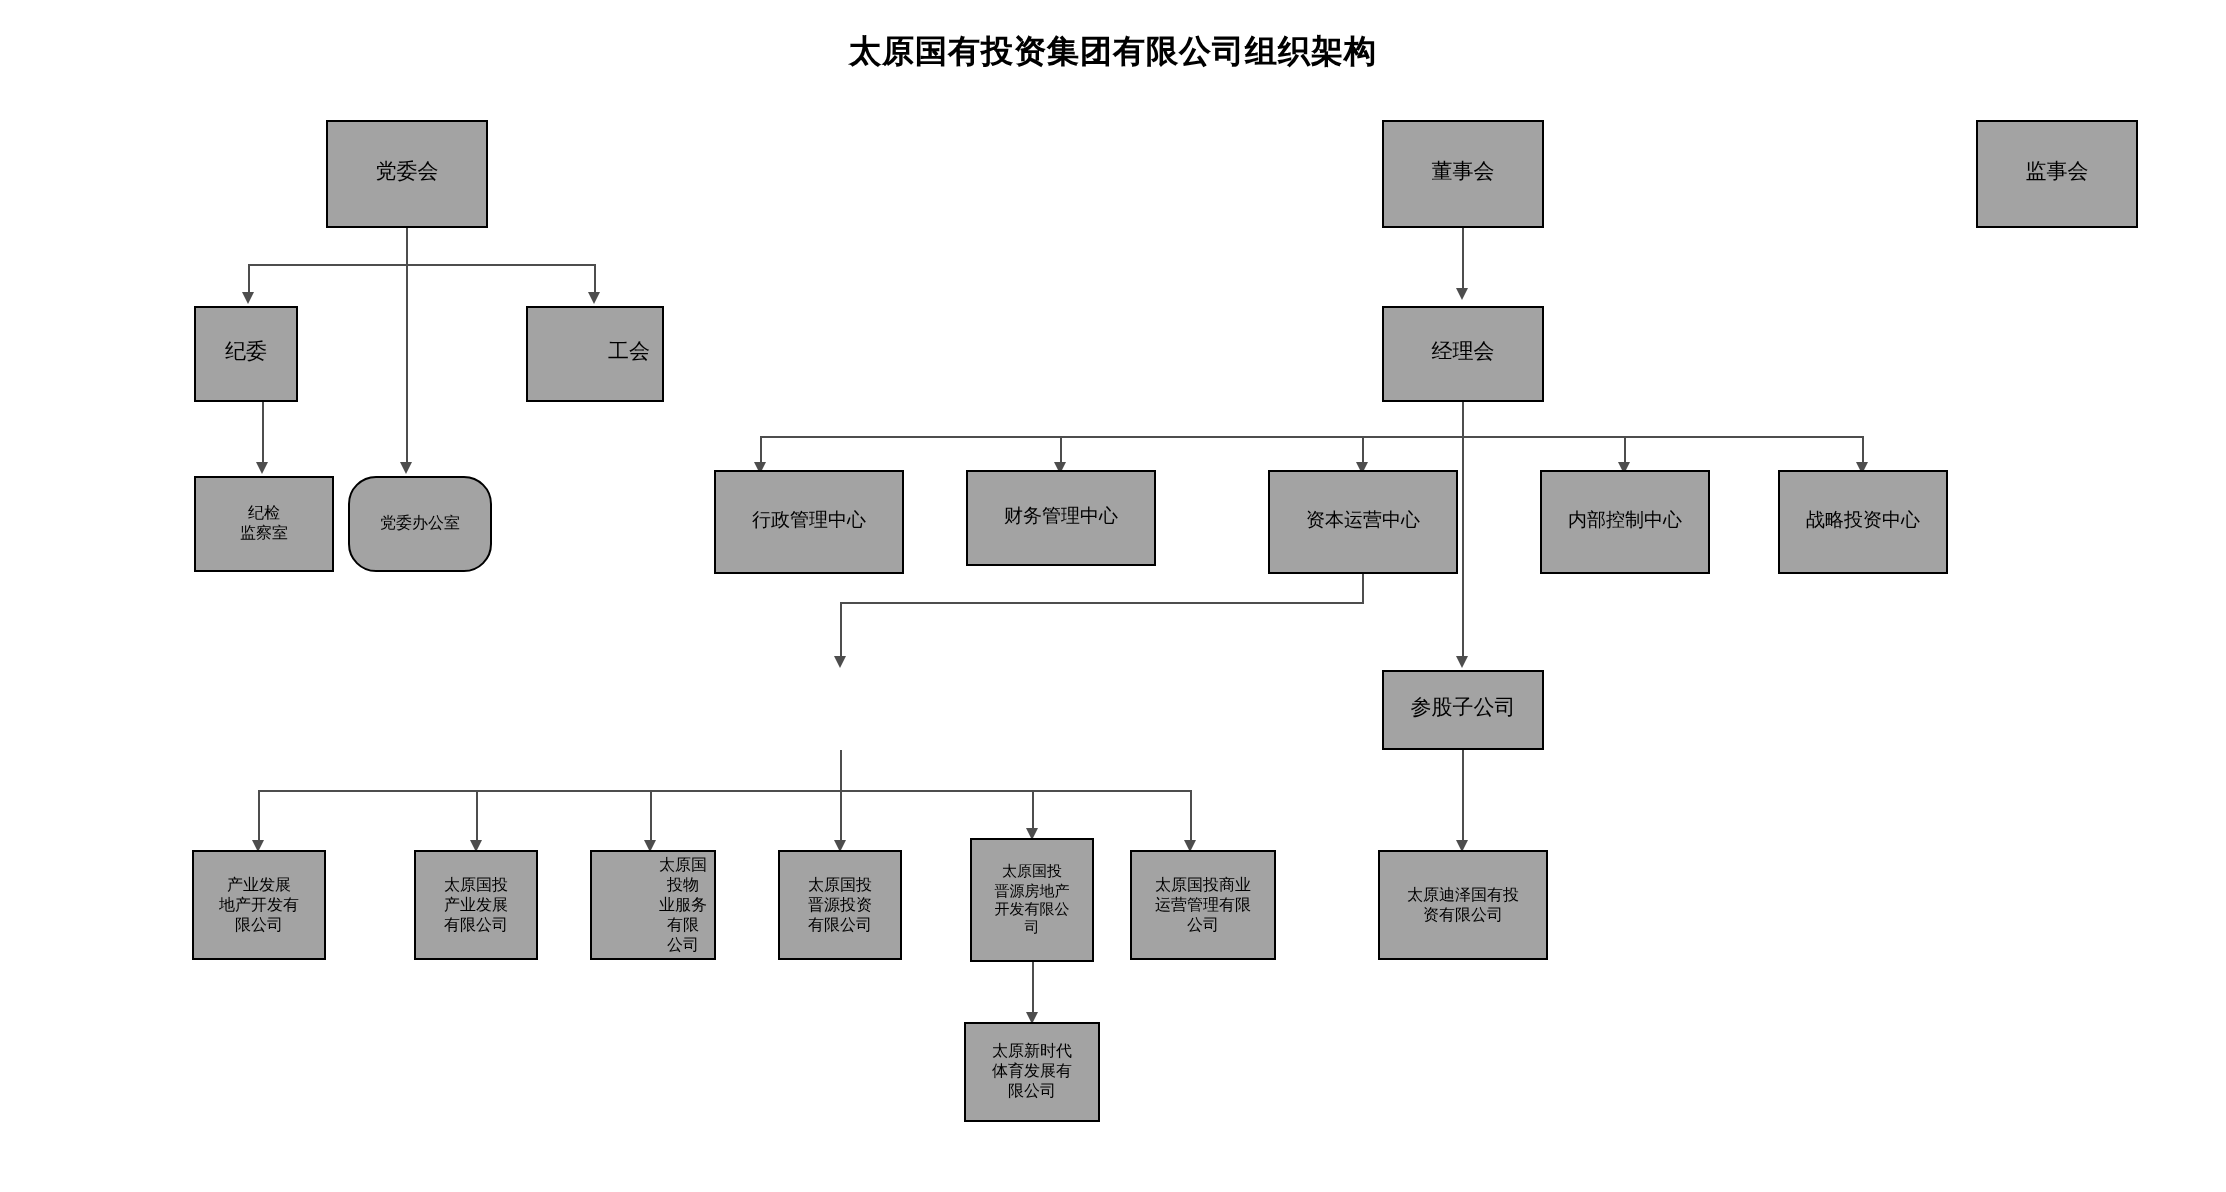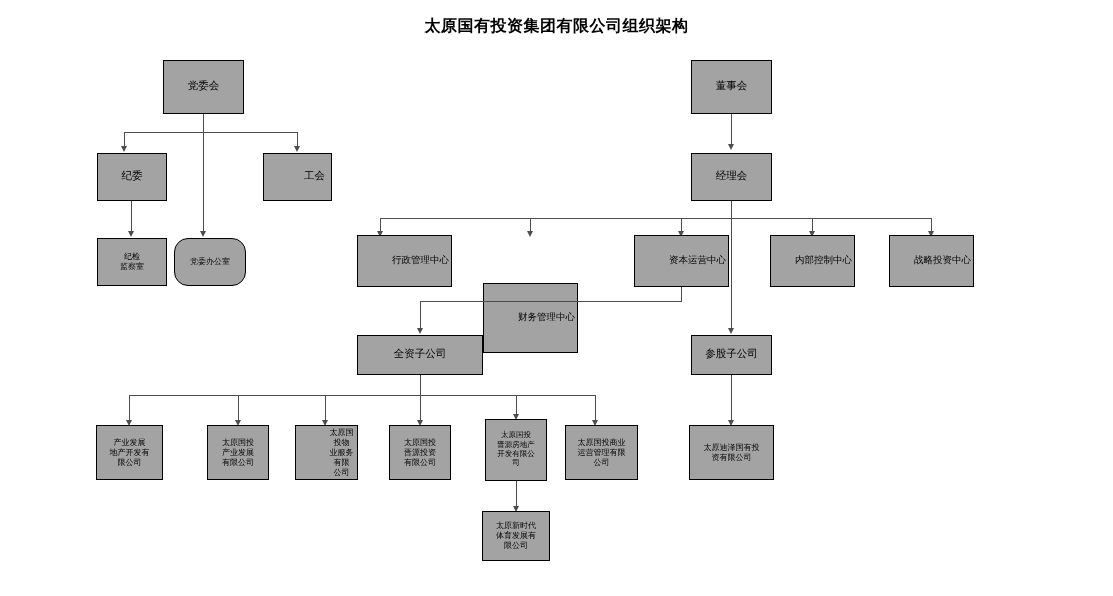--- a/index.html
+++ b/index.html
@@ -9,21 +9,20 @@
   }
   body {
     font-family: "DejaVu Sans", "Liberation Sans", sans-serif;
   }
   #chart-root {
     position: relative;
     width: 1113px;
     height: 596px;
     background: #ffffff;
     overflow: hidden;
-    font-family: Liberation Mono, monospace;
   }
   #title {
     position: absolute;
     left: 0;
     top: 16px;
     width: 1113px;
     text-align: center;
     font-size: 16px;
     font-weight: bold;
     color: #000000;
@@ -41,21 +40,21 @@
     color: #000000;
     line-height: 1.25;
     padding: 1px 2px;
   }
   .node .lbl {
     display: block;
     width: 100%;
     white-space: pre-line;
   }
   .t-lg  { font-size: 10.5px; }
-  .t-md  { font-size: 9.5px; text-align: right; }
+  .t-md  { font-size: 9.5px; }
   .t-sm  { font-size: 8px; }
   .t-xs  { font-size: 7.5px; }
 
   
   .ln {
     position: absolute;
     background: #4d4d4d;
   }
   .lnv { width: 1px; }
   .lnh { height: 1px; }
@@ -85,21 +84,21 @@
 
   <div class="ln lnv" style="left:124px; top:132px; height:17px;"></div>
   <div class="arrow" style="left:121px; top:146px;"></div>
 
   <div class="ln lnv" style="left:297px; top:132px; height:17px;"></div>
   <div class="arrow" style="left:294px; top:146px;"></div>
 
   <div class="ln lnv" style="left:203px; top:132px; height:102px;"></div>
   <div class="arrow" style="left:200px; top:231px;"></div>
 
-  <div class="node t-lg" style="left:97px; top:153px; width:70px; height:48px;">
+  <div class="node t-lg" style="left:97px; top:153px; width:52px; height:48px;">
     <span class="lbl">纪委</span>
   </div>
 
   <div class="node t-lg" style="left:263px; top:153px; width:69px; height:48px;padding-left:36px;">
     <span class="lbl">工会</span>
   </div>
 
   <div class="ln lnv" style="left:131px; top:201px; height:33px;"></div>
   <div class="arrow" style="left:128px; top:231px;"></div>
 
@@ -109,20 +108,23 @@
   </div>
 
   <div class="node t-sm" style="left:174px; top:238px; width:72px; height:48px;border-radius:14px;">
     <span class="lbl">党委办公室</span>
   </div>
 
   <div class="node t-lg" style="left:691px; top:60px; width:81px; height:54px;">
     <span class="lbl">董事会</span>
   </div>
 
+  <div class="node t-lg" style="left:988px; top:60px; width:81px; height:54px;">
+    <span class="lbl">监事会</span>
+  </div>
 
   <div class="ln lnv" style="left:731px; top:114px; height:33px;"></div>
   <div class="arrow" style="left:728px; top:144px;"></div>
 
   <div class="node t-lg" style="left:691px; top:153px; width:81px; height:48px;">
     <span class="lbl">经理会</span>
   </div>
 
   <div class="ln lnv" style="left:731px; top:201px; height:130px;"></div>
   <div class="arrow" style="left:728px; top:328px;"></div>
@@ -141,44 +143,41 @@
   <div class="ln lnv" style="left:812px; top:218px; height:16px;"></div>
   <div class="arrow" style="left:809px; top:231px;"></div>
 
   <div class="ln lnv" style="left:931px; top:218px; height:16px;"></div>
   <div class="arrow" style="left:928px; top:231px;"></div>
 
   <div class="node t-md" style="left:357px; top:235px; width:95px; height:52px;">
     <span class="lbl">行政管理中心</span>
   </div>
 
-  <div class="node t-md" style="left:483px; top:235px; width:95px; height:70px;margin-top:48px;">
+  <div class="node t-md" style="left:483px; top:235px; width:95px; height:48px;">
     <span class="lbl">财务管理中心</span>
   </div>
 
   <div class="node t-md" style="left:634px; top:235px; width:95px; height:52px;">
     <span class="lbl">资本运营中心</span>
   </div>
 
   <div class="node t-md" style="left:889px; top:235px; width:85px; height:52px;">
     <span class="lbl">战略投资中心</span>
   </div>
 
   <div class="node t-md" style="left:770px; top:235px; width:85px; height:52px;">
     <span class="lbl">内部控制中心</span>
   </div>
 
   <div class="ln lnv" style="left:681px; top:287px; height:14px;"></div>
   <div class="ln lnh" style="left:420px; top:301px; width:262px;"></div>
   <div class="ln lnv" style="left:420px; top:301px; height:30px;"></div>
   <div class="arrow" style="left:417px; top:328px;"></div>
 
-  <div class="node t-lg" style="left:357px; top:335px; width:126px; height:40px;">
-    <span class="lbl">全资子公司</span>
-  </div>
 
   <div class="node t-lg" style="left:691px; top:335px; width:81px; height:40px;">
     <span class="lbl">参股子公司</span>
   </div>
 
   <div class="ln lnv" style="left:420px; top:375px; height:20px;"></div>
   <div class="ln lnh" style="left:129px; top:395px; width:466px;"></div>
 
   <div class="ln lnv" style="left:129px; top:395px; height:28px;"></div>
   <div class="arrow" style="left:126px; top:420px;"></div>

